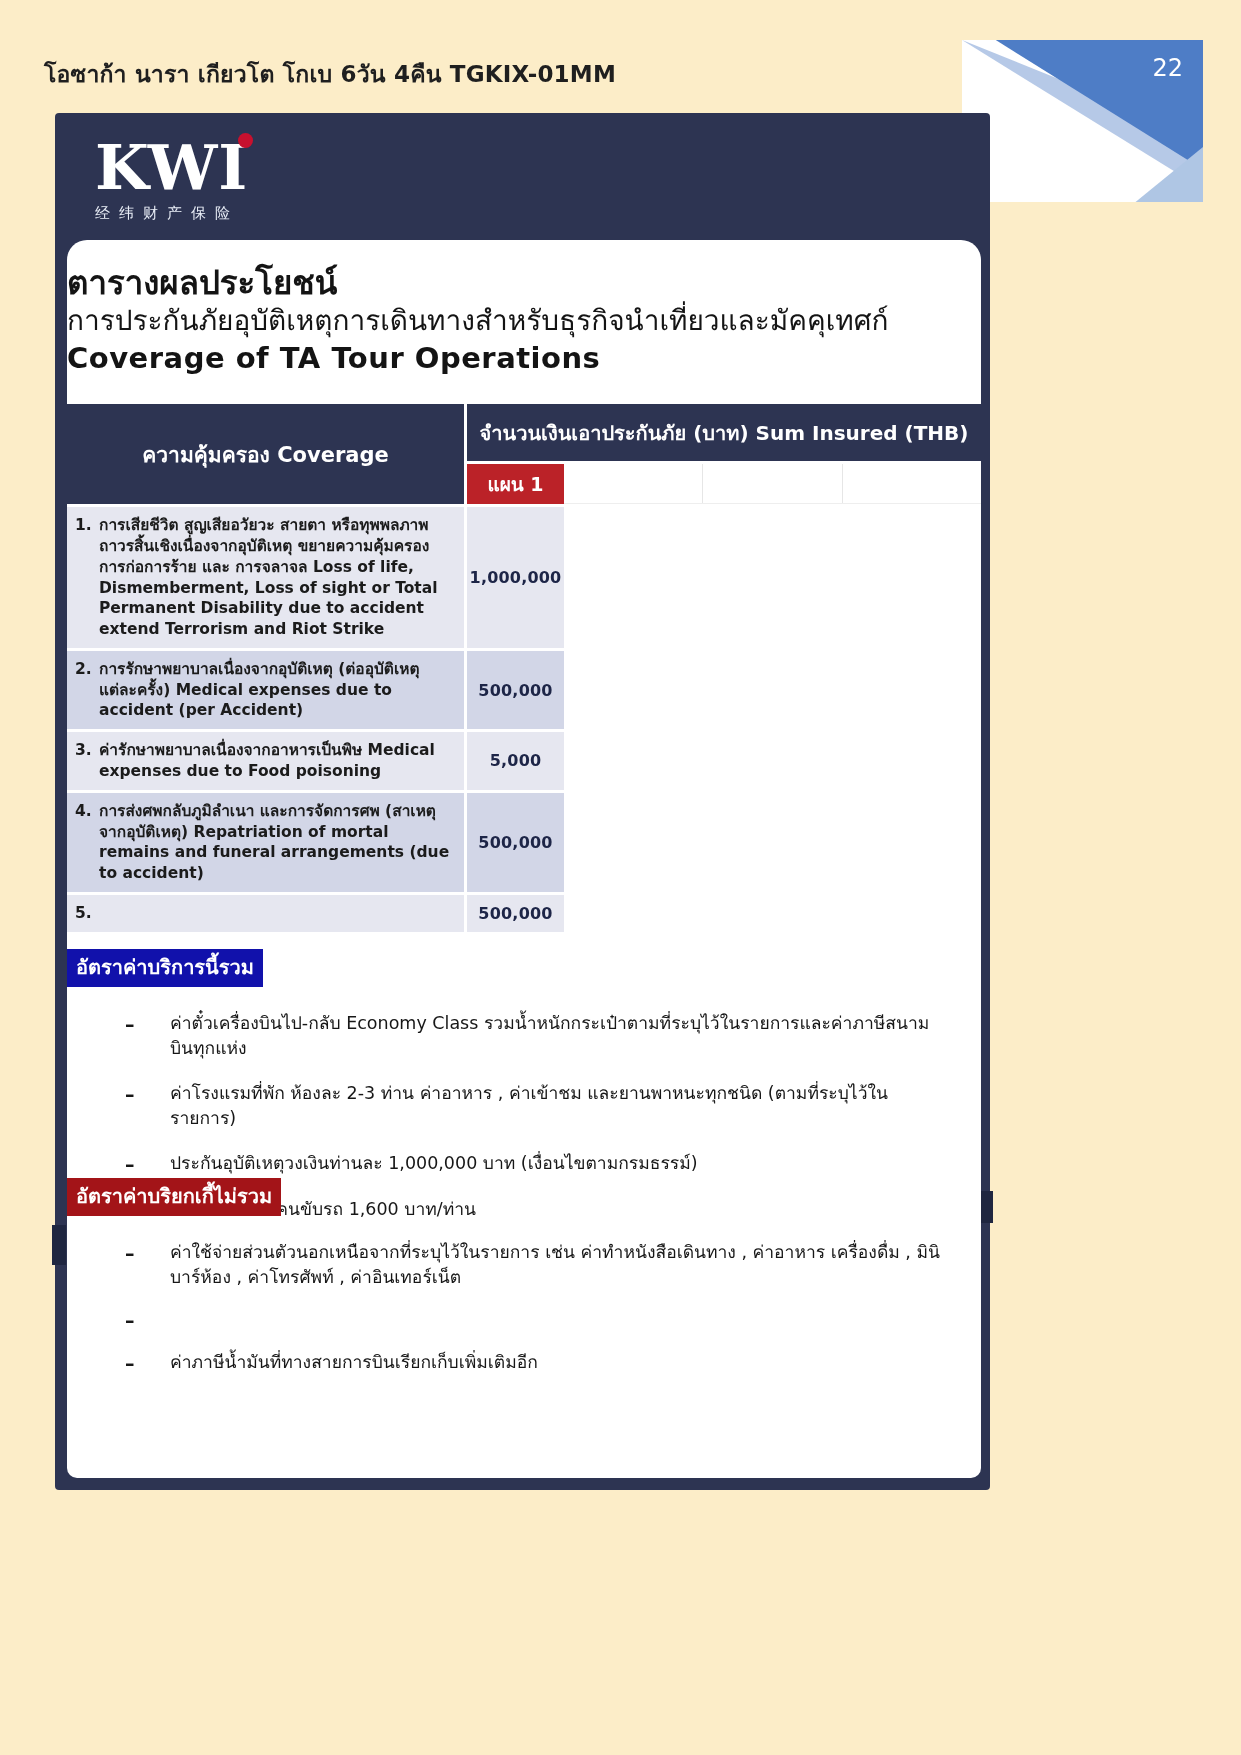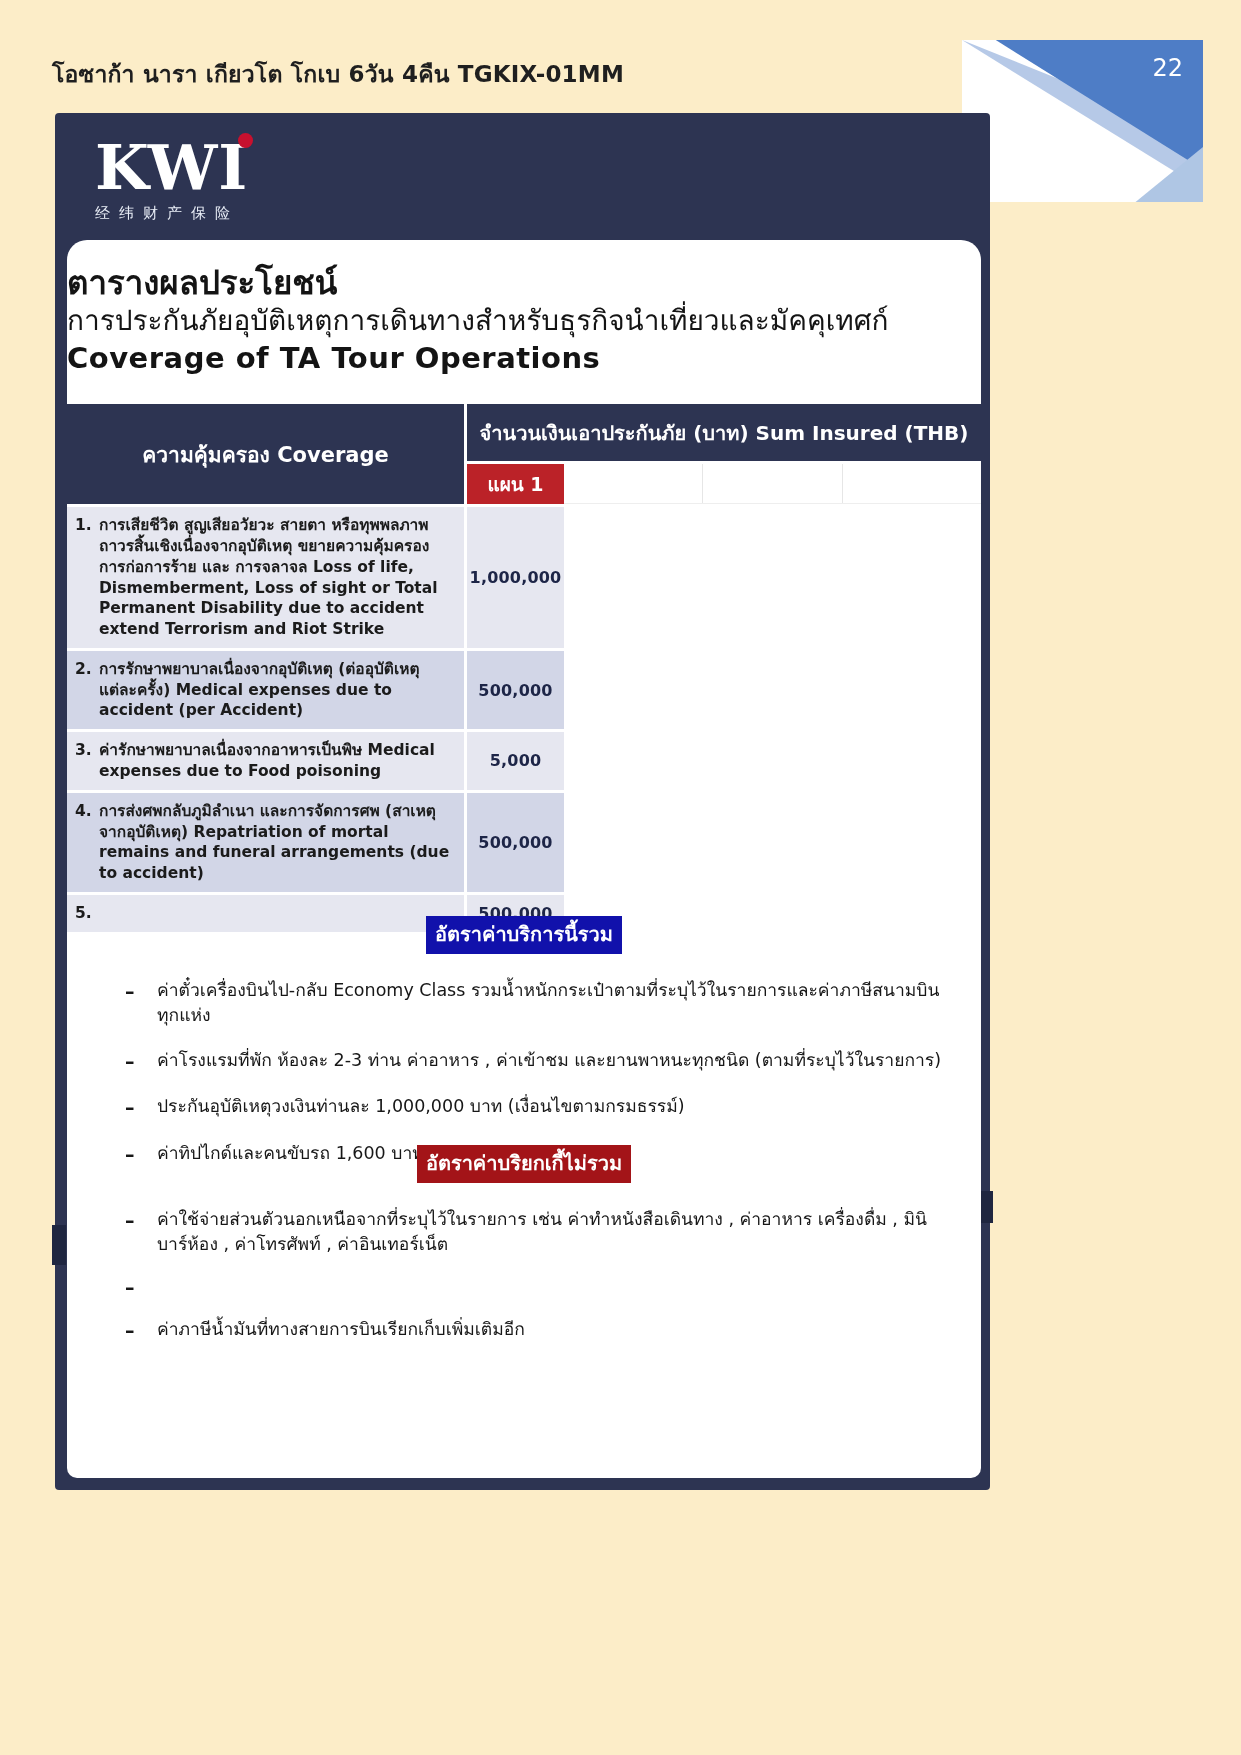--- a/index.html
+++ b/index.html
@@ -1,20 +1,20 @@
 <!DOCTYPE html>
 <html><head>
 <meta charset="utf-8">
 <style>
   html,body { margin:0; padding:0; }
   body { font-family:"DejaVu Sans","Liberation Sans",sans-serif; }
   .page { position:relative; width:1241px; height:1755px; background:#FCEDC8; overflow:hidden; }
 
   
-  .doc-title { position:absolute; left:52px; top:56px; font-size:23px; font-weight:bold; color:#1f1f1f; letter-spacing:.2px; }
+  .doc-title { position:absolute; left:44px; top:56px; font-size:23px; font-weight:bold; color:#1f1f1f; letter-spacing:.2px; }
 
   
   .corner { position:absolute; right:38px; top:40px; width:241px; height:162px; background:#ffffff; }
   .corner .shard { position:absolute; inset:0; }
   .shard1 { background:#4E7DC6; clip-path:polygon(14% 0, 100% 0, 100% 80%); }
   .shard2 { background:rgba(122,156,212,.55); clip-path:polygon(0 0, 100% 60%, 100% 92%); }
   .shard3 { background:rgba(196,214,238,.85); clip-path:polygon(42% 0, 60% 0, 100% 48%); }
   .shard4 { background:#AFC6E4; clip-path:polygon(72% 100%, 100% 66%, 100% 100%); }
   .page-number { position:absolute; top:14px; right:20px; color:#ffffff; font-size:24px; }
 
@@ -63,29 +63,29 @@
   .rtext { font-size:15.5px; font-weight:600; line-height:1.34; }
   .ren { font-weight:bold; }
   .tcell-val { width:97px; flex:none; display:flex; align-items:center; justify-content:center;
                font-size:16px; font-weight:bold; color:#1D2547; letter-spacing:.2px; }
   .tcell-rest { flex:1; background:#ffffff; }
 
   
   .section { position:absolute; left:0; right:0; }
   .sec-includes { top:676px; }
   .sec-excludes { top:905px; }
-  .badge-wrap { text-align:center; }
+  .badge-wrap { text-align:left;margin-top:33px; }
   .badge { display:inline-block; color:#ffffff; font-size:20px; font-weight:bold; padding:2px 9px 4px 9px; }
   .badge-blue { background:#1111AB; }
   .badge-red  { background:#A31418; }
   .blist { margin-top:24px; padding:0 30px 0 58px; }
   .bullet { display:flex; margin-bottom:19px; color:#171717; }
   .sec-excludes .bullet { margin-bottom:16px; }
   .dash { width:32px; flex:none; font-weight:bold; font-size:19px; line-height:1.45; }
-  .btext { font-size:17.5px; line-height:1.45; }
+  .btext { font-size:17.5px; line-height:1.45;margin-left:13px; }
 </style>
 </head>
 <body>
 
 <div class="page">
 
   <div class="doc-title">โอซาก้า นารา เกียวโต โกเบ 6วัน 4คืน TGKIX-01MM</div>
 
   <div class="corner">
     <div class="shard shard2"></div>

